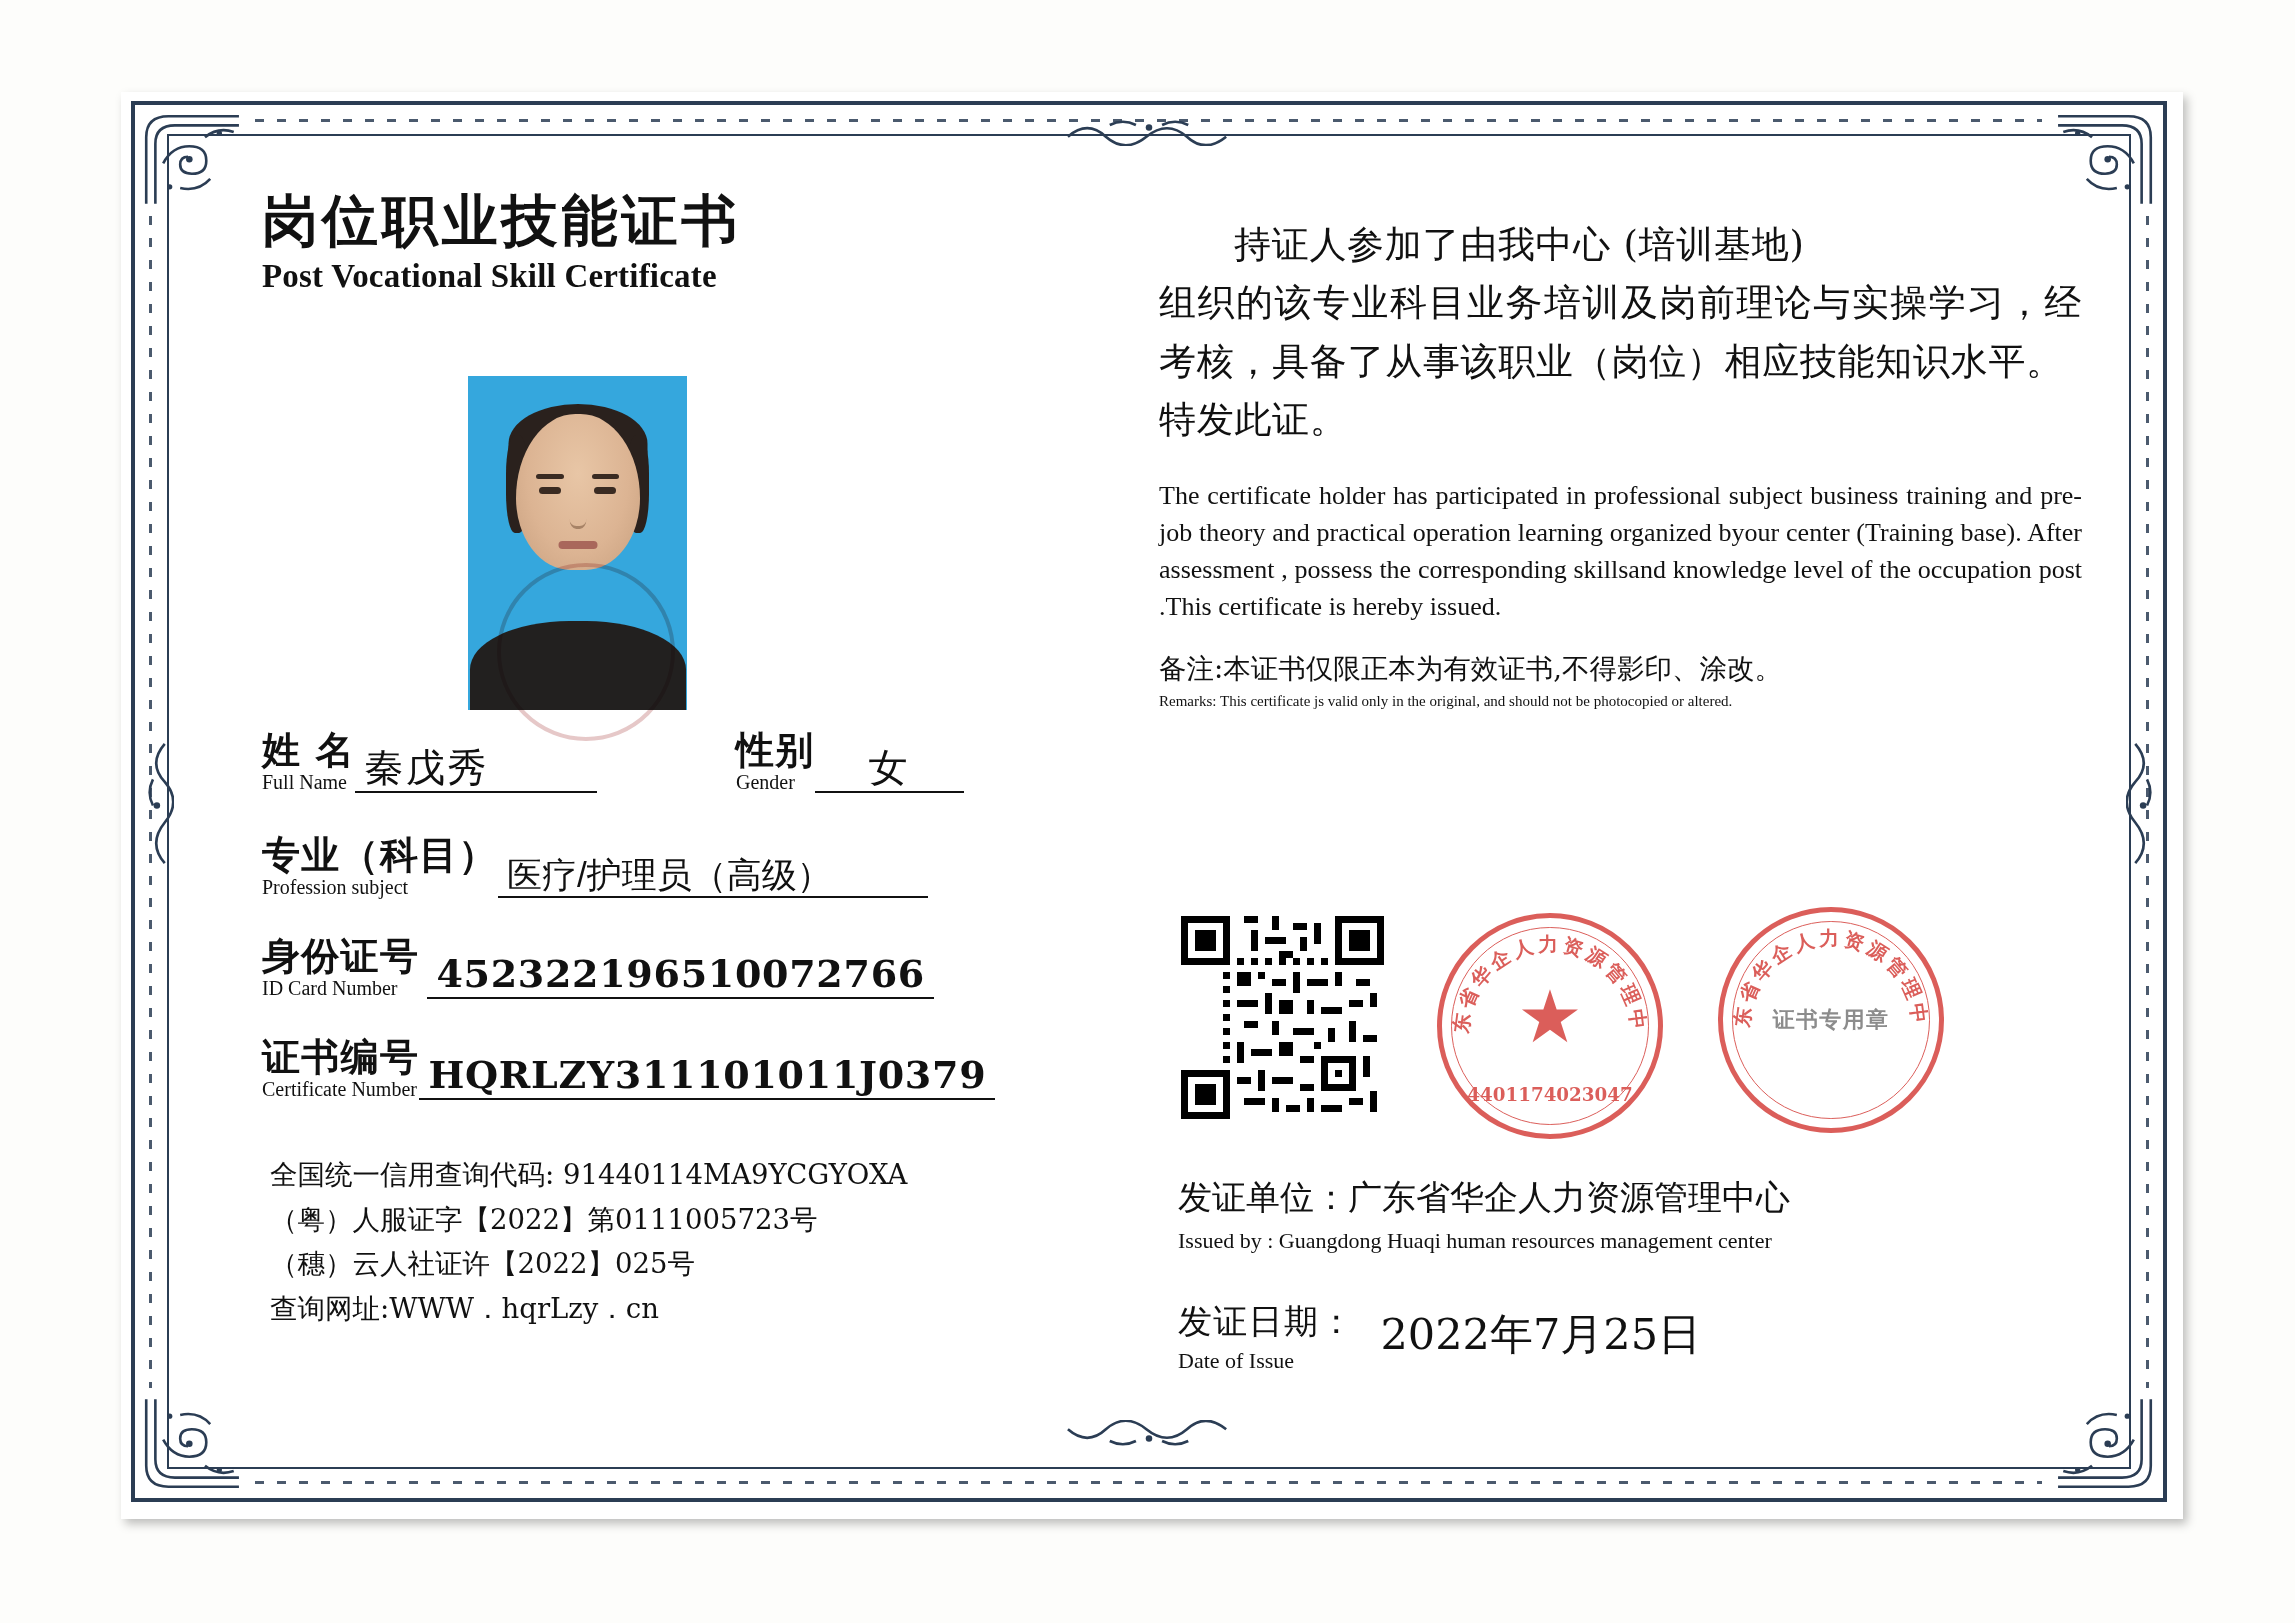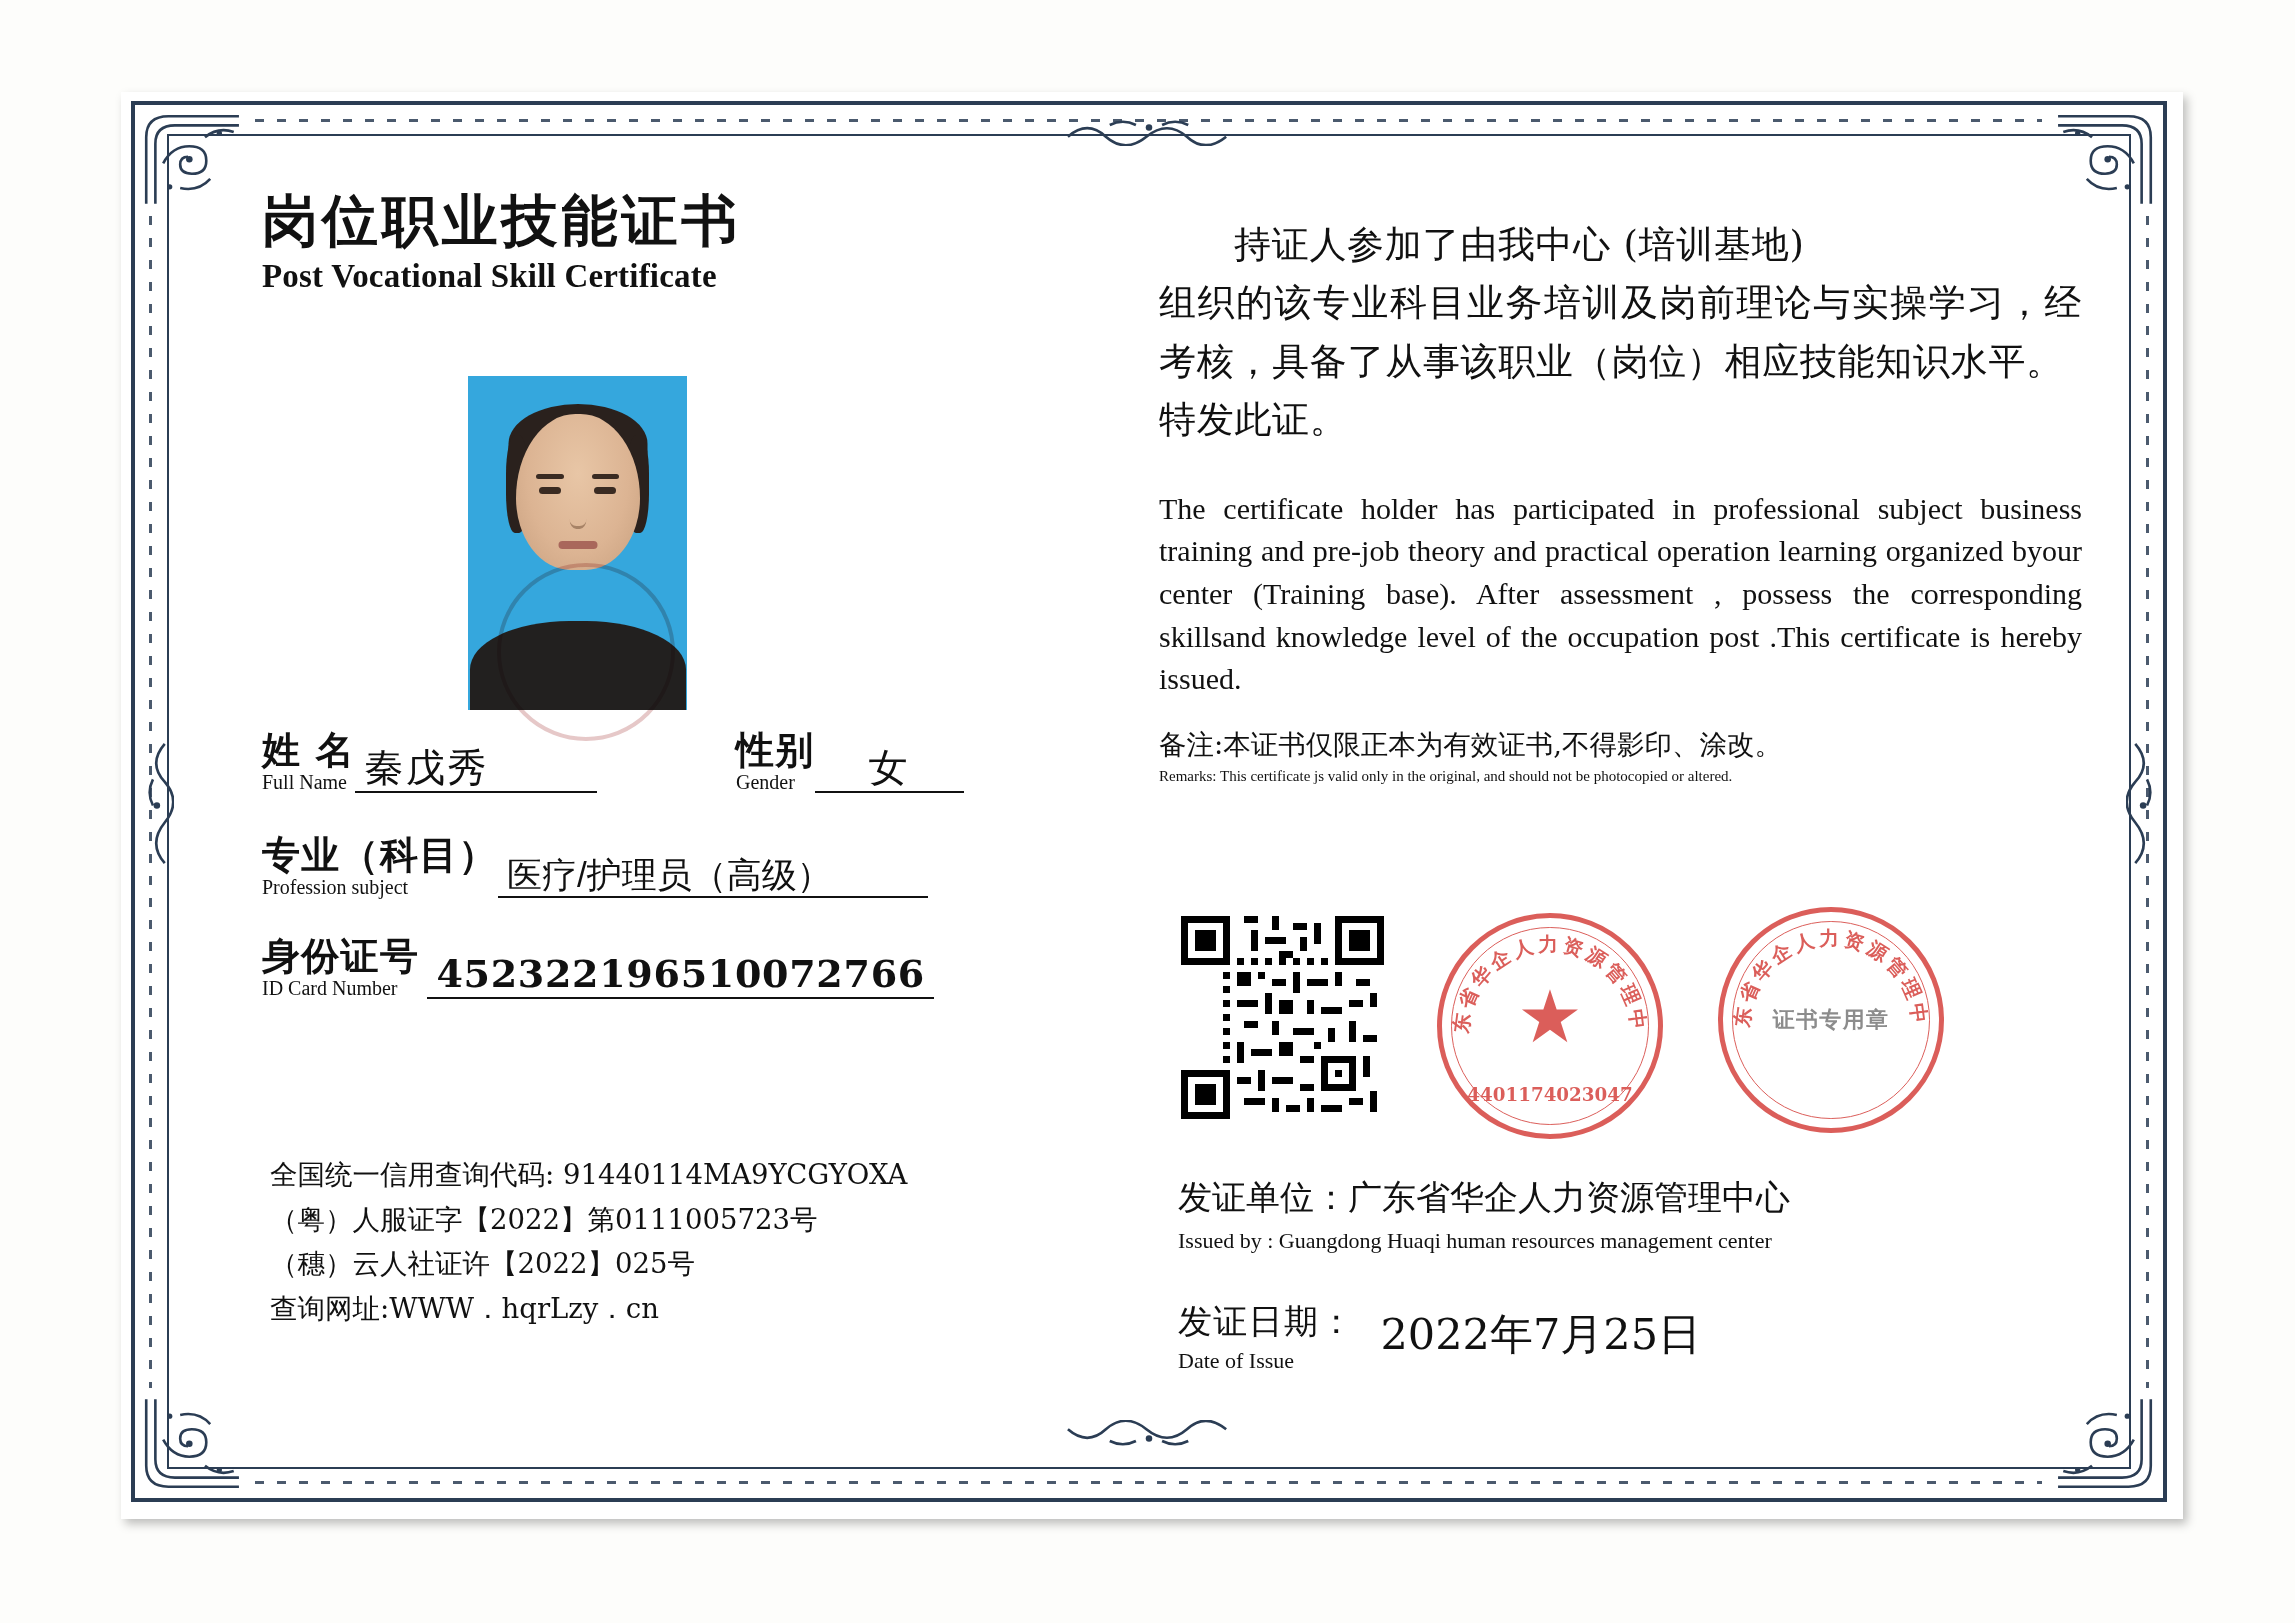--- a/index.html
+++ b/index.html
@@ -304,23 +304,23 @@
     font-family: "DejaVu Serif", serif;
     font-size: 37px;
     line-height: 1.58;
     color: #111;
     text-align: justify;
     letter-spacing: 0.7px;
   }
   #body-cn .indent { text-indent: 75px; display: block; }
   #body-cn .line2  { display: block; }
   #body-en {
-    margin-top: 38px;
+    margin-top: 28px;
     font-family: "Liberation Serif", serif;
-    font-size: 30px;
+    font-size: 26px;
     line-height: 1.42;
     color: #111;
     text-align: justify;
   }
   #remark-cn {
     margin-top: 26px;
     font-family: "DejaVu Serif", serif;
     font-size: 27.5px;
     color: #111;
     white-space: nowrap;
@@ -608,20 +608,27 @@
   </div>
 
   <div class="field" id="field-id">
     <span class="lbl">
       <span class="cn">身份证号</span>
       <span class="en">ID Card Number</span>
     </span>
     <span class="val mono" style="min-width:432px;">452322196510072766</span>
   </div>
 
+  <div class="field" id="field-certno">
+    <span class="lbl">
+      <span class="cn">证书编号</span>
+      <span class="en">Certificate Number</span>
+    </span>
+    <span class="val mono" style="min-width:432px;">HQRLZY311101011J0379</span>
+  </div>
 
   <div id="legal-block">
     <div>全国统一信用查询代码: 91440114MA9YCGYOXA</div>
     <div>（粤）人服证字【2022】第0111005723号</div>
     <div>（穗）云人社证许【2022】025号</div>
     <div>查询网址:WWW．hqrLzy．cn</div>
   </div>
 
   <div id="right-col">
     <div id="body-cn">

